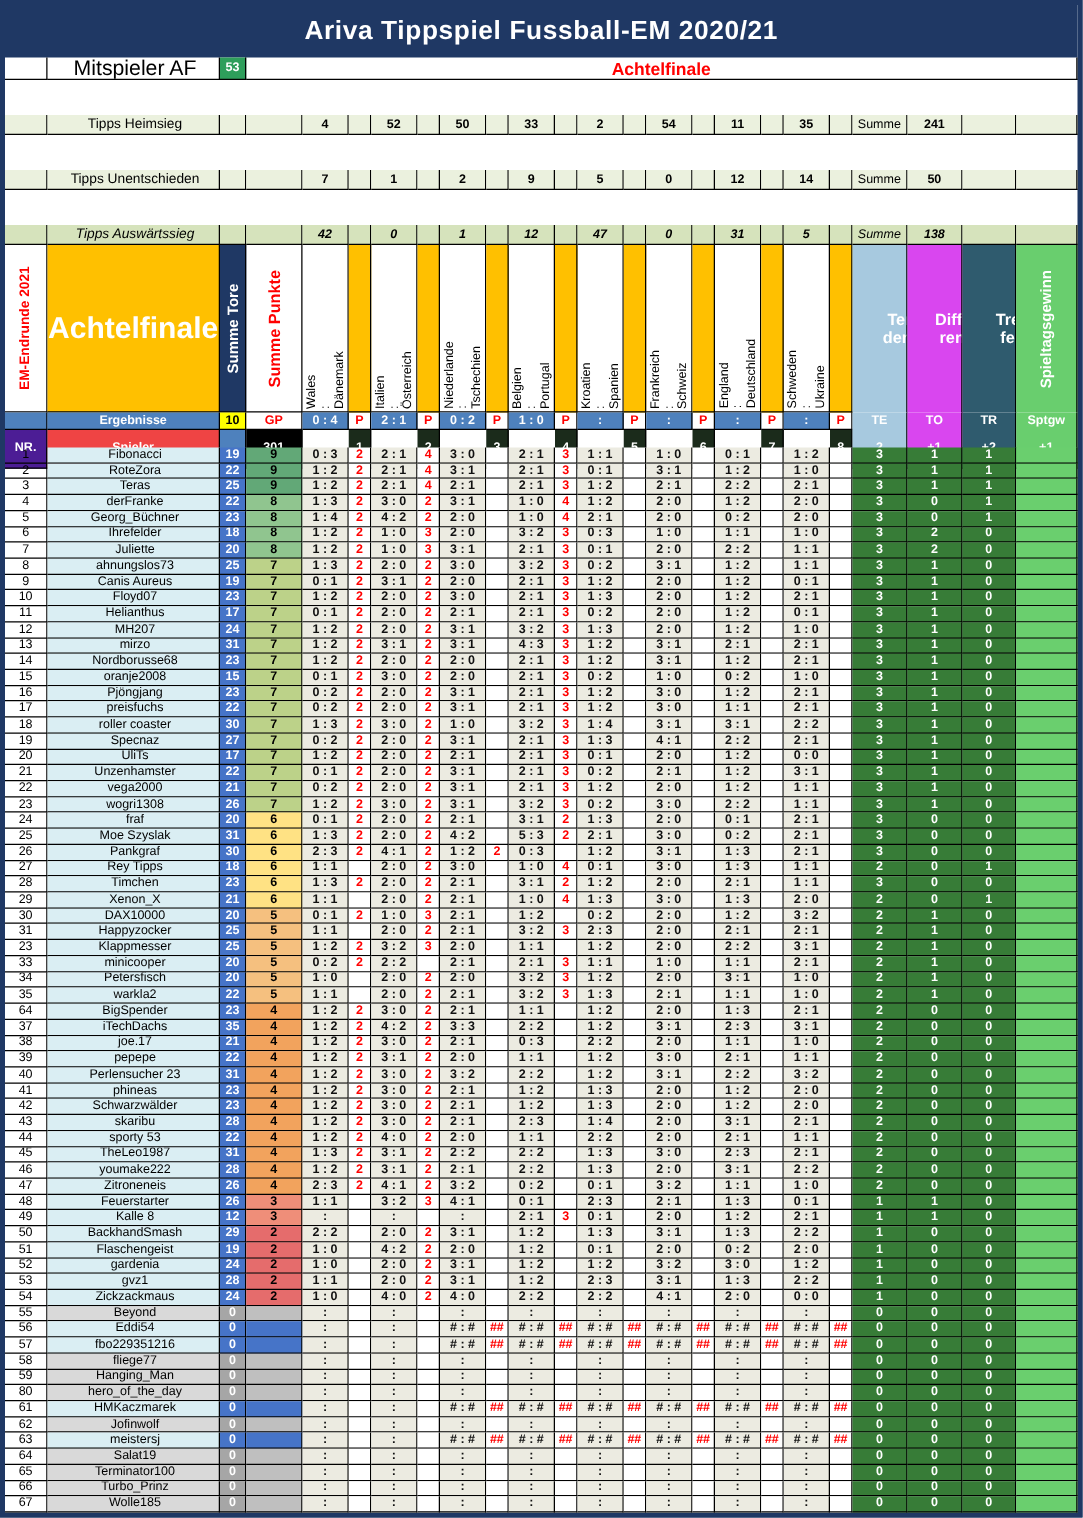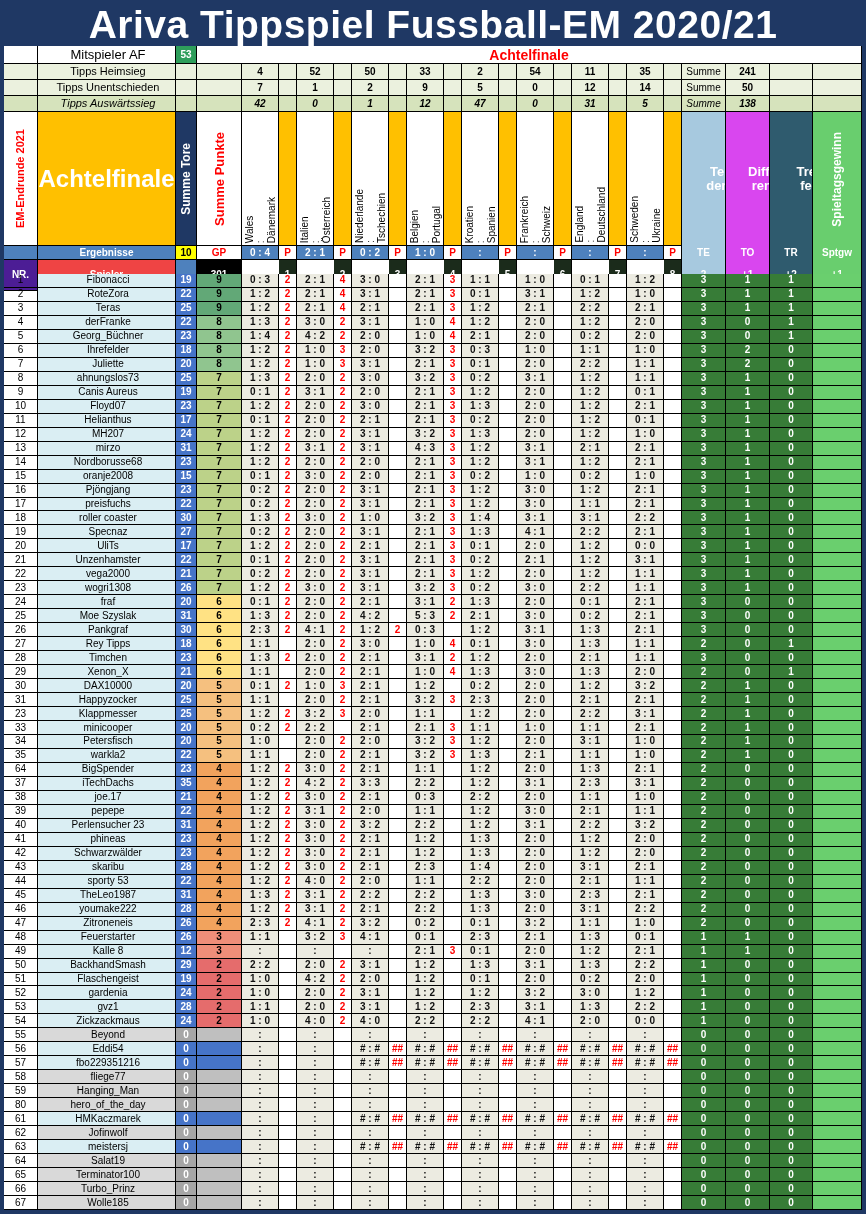--- a/index.html
+++ b/index.html
@@ -1,23 +1,23 @@
 <!DOCTYPE html>
 <html><head>
 <meta charset="utf-8">
 <style>
   html,body{margin:0;padding:0;}
   body{width:866px;height:1214px;background:#1F3864;font-family:"Liberation Sans",sans-serif;}
   #frame{position:absolute;top:0;left:0;width:866px;height:1214px;background:#1F3864;box-sizing:border-box;padding:4px;}
   #sheet{width:858px;height:1206px;background:#fff;display:flex;flex-direction:column;}
-  #titlebar{height:42px;background:#1F3864;color:#fff;font-weight:bold;font-size:39px;display:flex;align-items:center;justify-content:center;letter-spacing:.5px;}
+  #titlebar{height:42px;background:#1F3864;color:#fff;font-weight:bold;font-size:21px;display:flex;align-items:center;justify-content:center;letter-spacing:.5px;}
   .grow{display:grid;grid-template-columns:34px 138px 21px 45px repeat(8, 37px 18px) 44px 44px 43px 1fr;}
   .mits{display:grid;grid-template-columns:34px 138px 21px 1fr;height:18px;}
   .grow>div,.mits>div{box-sizing:border-box;border-right:1px solid #000;border-bottom:1px solid #000;display:flex;align-items:center;justify-content:center;overflow:hidden;min-width:0;font-size:10px;line-height:1;}
-  .h16{height:16px;}.h14{height:14px;}
+  .h16{height:16px;margin-top:28px;}.h14{height:14px;}
   .left{justify-content:flex-start;padding-left:3px;}
   .b{font-weight:bold;}
   .red{color:#FF0000;}
   .wt{color:#fff;}
   .nb{border-bottom:none !important;}
   
   .pale{background:#EBF1DE;}
   .pale2{background:#D6E3BC;font-style:italic;}
   .green53{background:#2E9E5B;color:#fff;font-weight:bold;}
   .org{background:#FFC000;}
@@ -60,21 +60,21 @@
   #bighead{height:134px;}
 </style>
 </head>
 <body>
 
 <div id="frame">
   <div id="sheet">
     <div id="titlebar">Ariva Tippspiel Fussball-EM 2020/21</div>
     <div id="mitsrow" class="mits">
         <div></div>
-        <div class="left" style="font-size: 13px;">Mitspieler AF</div>
+        <div class="left" style="font-size: 17px;">Mitspieler AF</div>
         <div class="green53">53</div>
         <div class="red b" style="font-size: 14px;">Achtelfinale</div>
       </div>
     <div id="tipps">
         <div class="grow h16">
           <div class="pale"></div>
           <div class="pale left" style="font-size: 11px;">Tipps Heimsieg</div>
           <div class="pale"></div>
           <div class="pale"></div>
           <div class="pale b">4</div>

